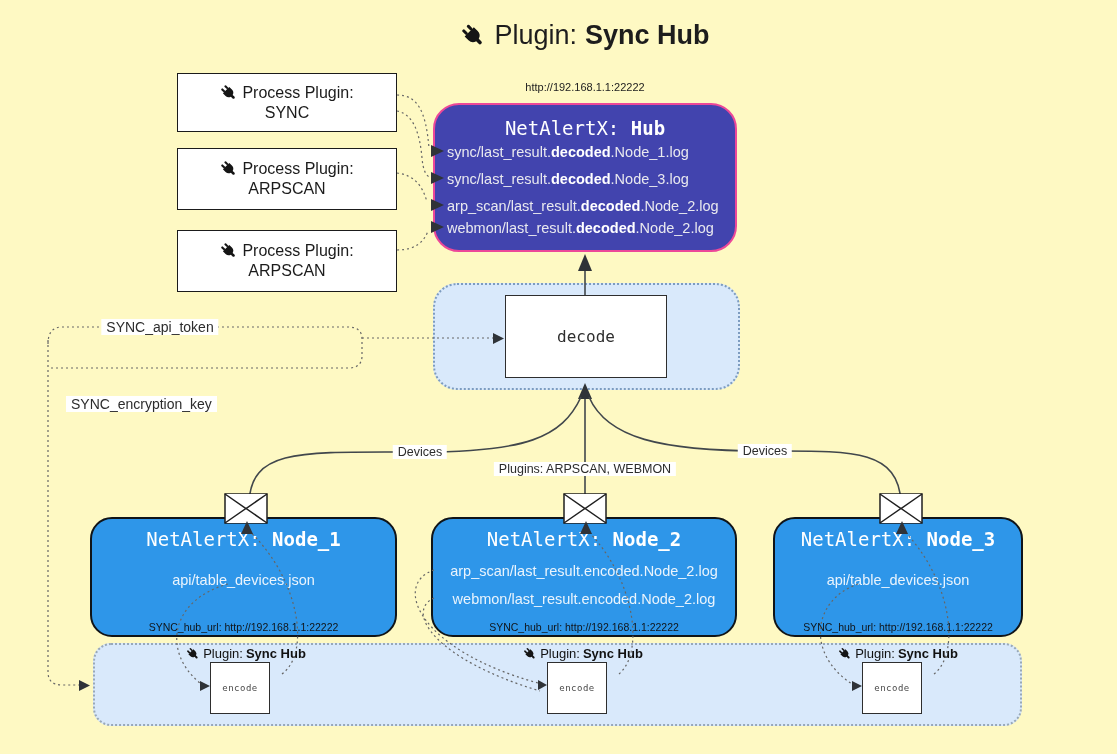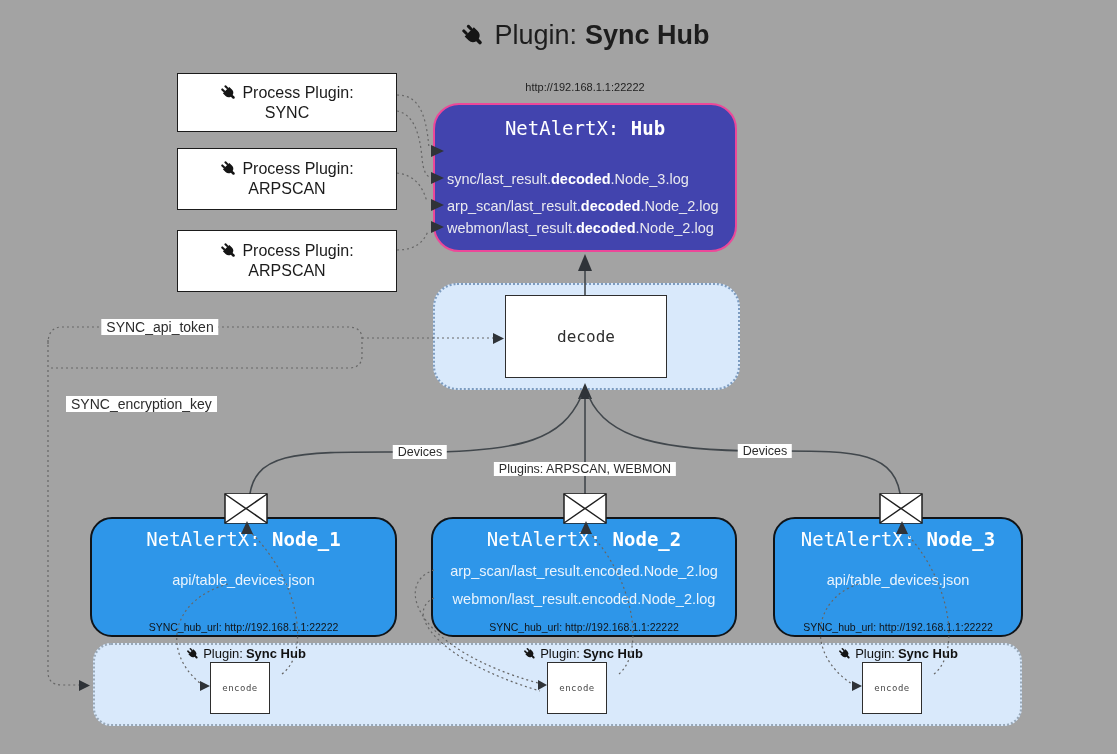--- a/index.html
+++ b/index.html
@@ -1,16 +1,16 @@
 <!DOCTYPE html>
 <html style="--hub_fill: #4244ae; --node_fill: #2e96e9; --panel_fill: #d9e9fb; --panel_border: #7d9cc0; --bar_border: #98a8b8; --ink: #1d1d1d; --line: #41474c; --dotted: #666666; --hub_text: #e9e9ef; --node_text: #eaf4fd;"><head>
 <meta charset="utf-8">
 <style>
   html,body{margin:0;padding:0;background:#fff;}
-  .canvas{position:relative;width:1117px;height:754px;background:#a3a3a3;overflow:hidden;
+  .canvas{position:relative;width:1117px;height:754px;background:#fef9c3;overflow:hidden;
           font-family:"Liberation Sans",sans-serif;color:var(--ink,#1d1d1d);}
   .abs{position:absolute;}
   svg.overlay{position:absolute;left:0;top:0;width:1117px;height:754px;z-index:3;pointer-events:none;}
 
   
   .title{left:585px;top:20px;transform:translateX(-50%);display:flex;align-items:center;gap:8px;
          font-size:27px;white-space:nowrap;z-index:2;}
   .title .bold{font-weight:bold;}
 
   .hub-url{left:585px;top:81px;transform:translateX(-50%);font-size:11px;color:#222;z-index:2;white-space:nowrap;}
@@ -96,20 +96,21 @@
     <span>Plugin: </span>
     <span class="bold">Sync Hub</span>
   </div>
 
   <div class="abs hub-url">http://192.168.1.1:22222</div>
 
   <div class="abs hub">
     <div class="hub-title">
       <span>NetAlertX: </span><span class="bold">Hub</span>
     </div>
+    <div class="hub-log" style="top:39px"><span>sync/last_result.</span><b>decoded</b><span>.Node_1.log</span></div>
     <div class="hub-log" style="top:66px"><span>sync/last_result.</span><b>decoded</b><span>.Node_3.log</span></div>
     <div class="hub-log" style="top:93px"><span>arp_scan/last_result.</span><b>decoded</b><span>.Node_2.log</span></div>
     <div class="hub-log" style="top:115px"><span>webmon/last_result.</span><b>decoded</b><span>.Node_2.log</span></div>
   </div>
 
   <div class="abs pbox" style="top:73px;height:59px">
     <div class="row">
         <svg class="plug" width="18" height="18">
           <use href="#plug"></use>
         </svg>

